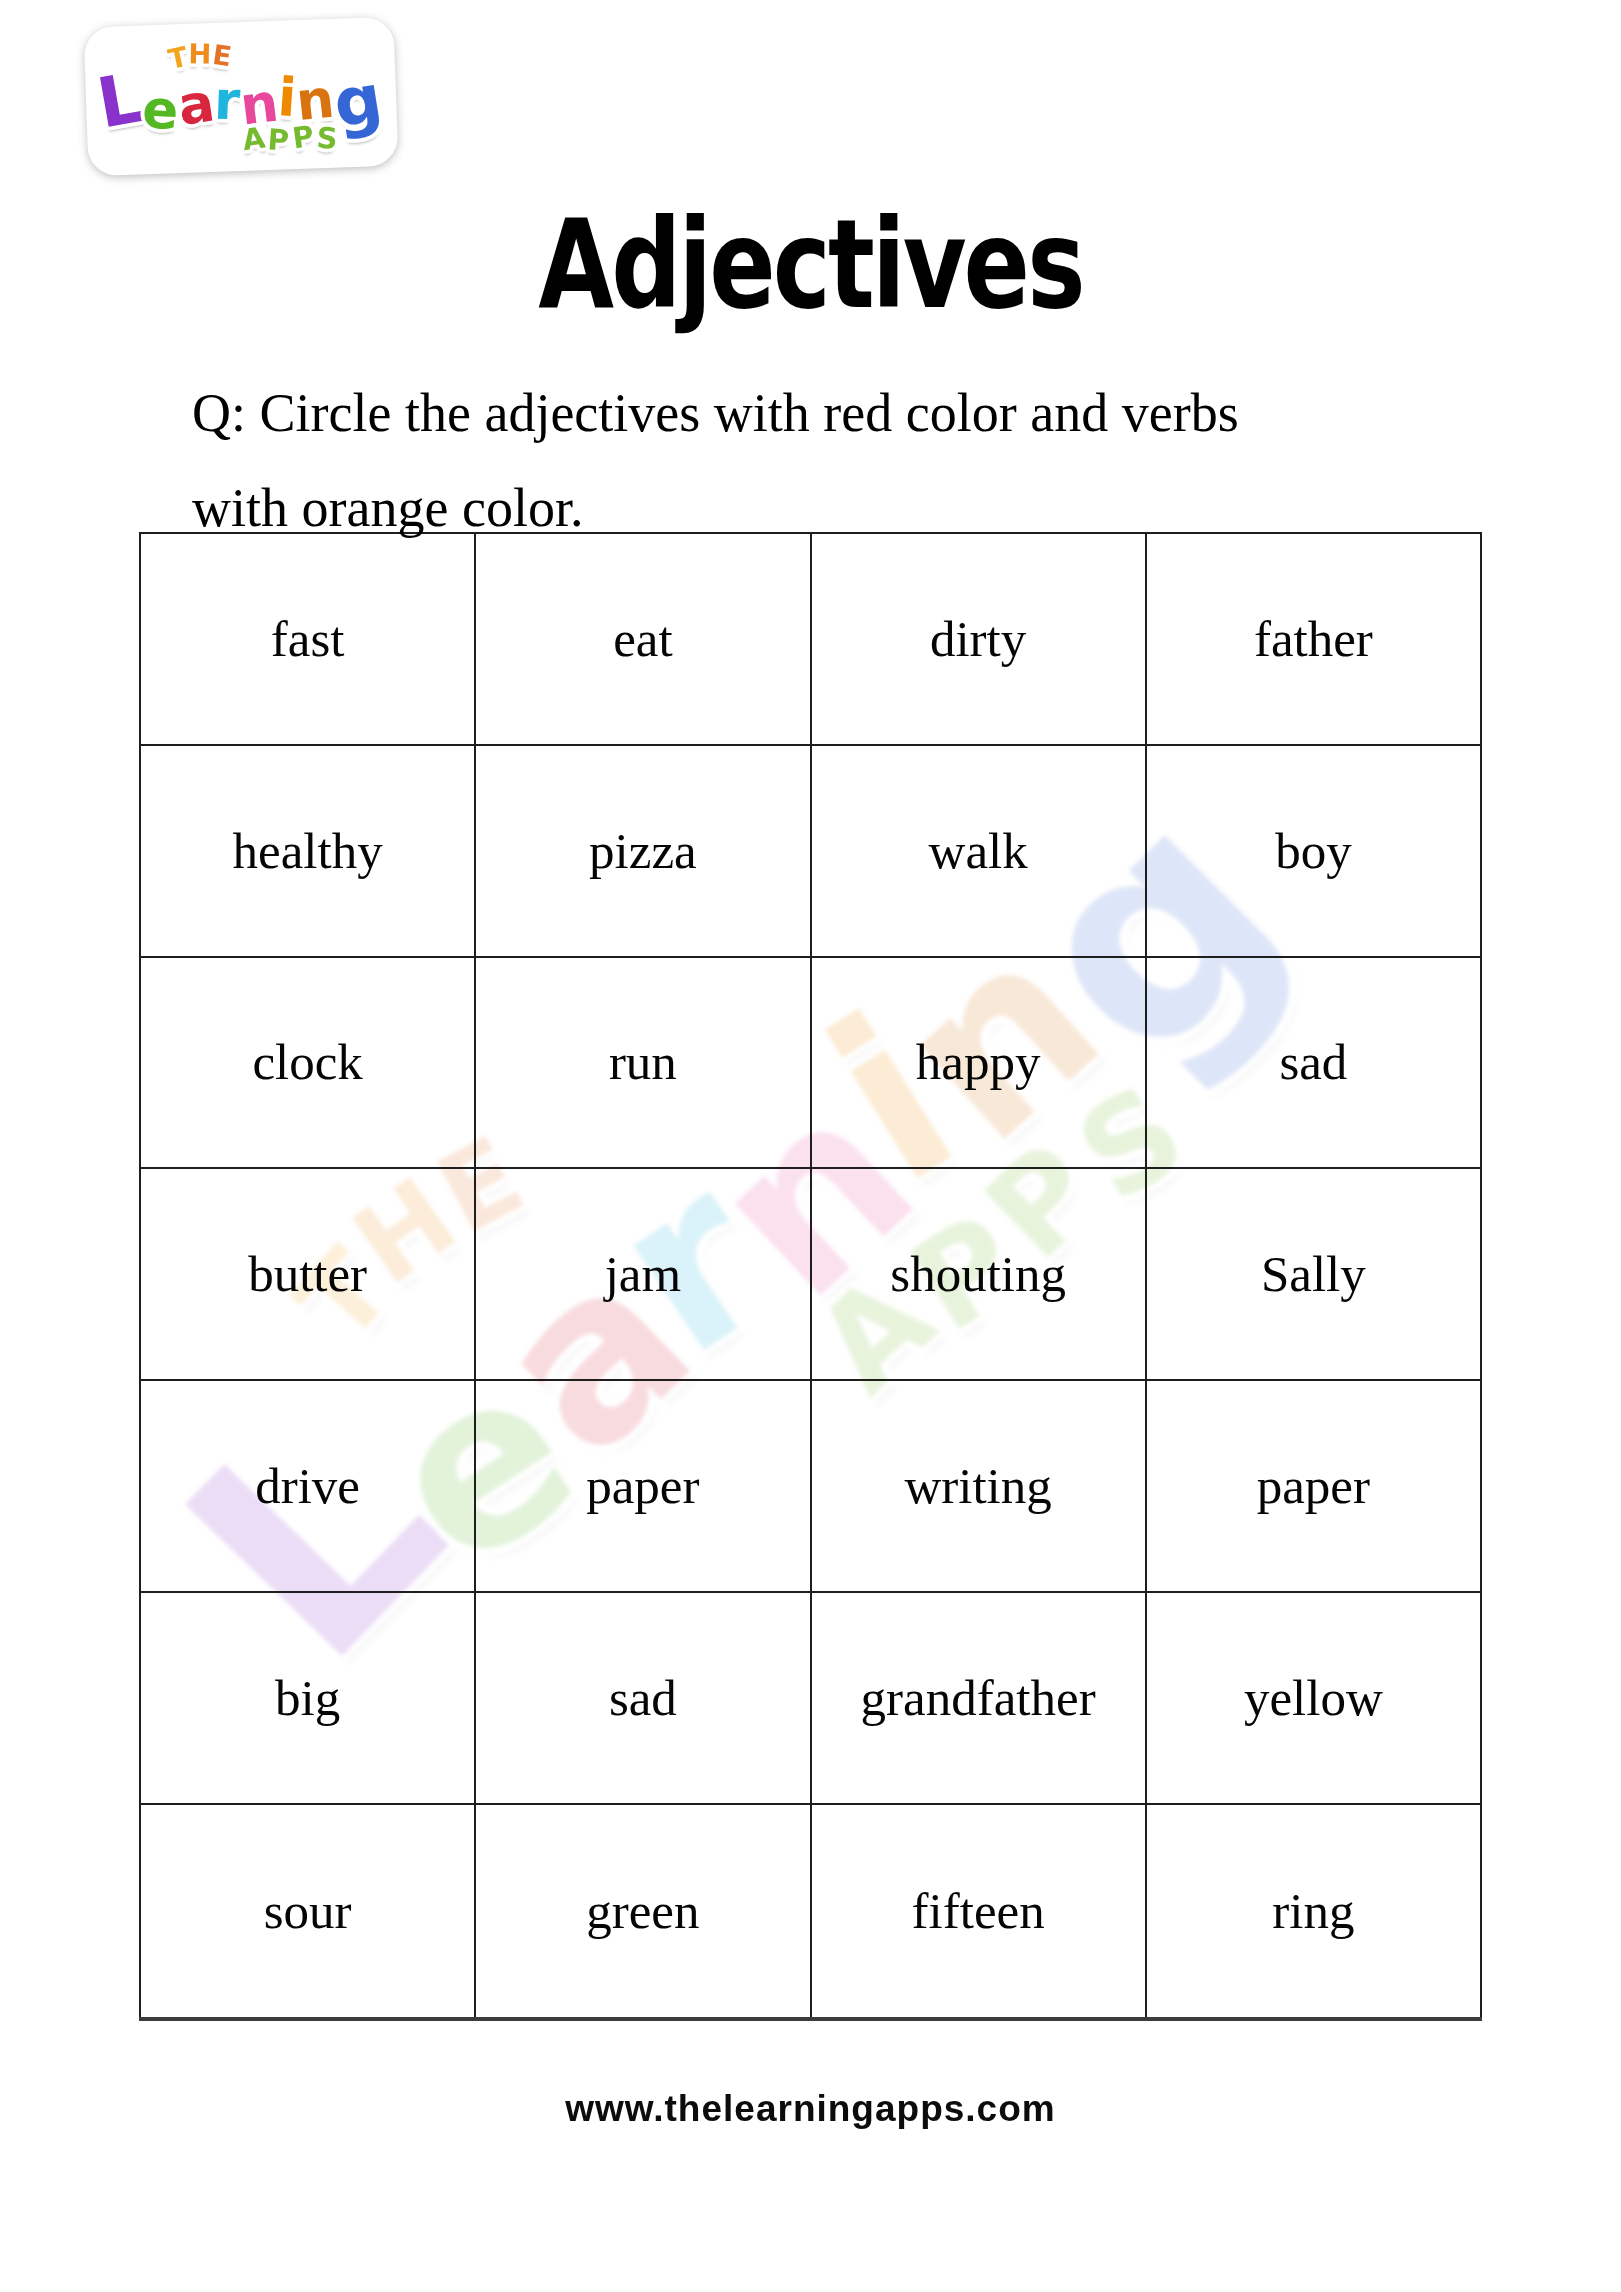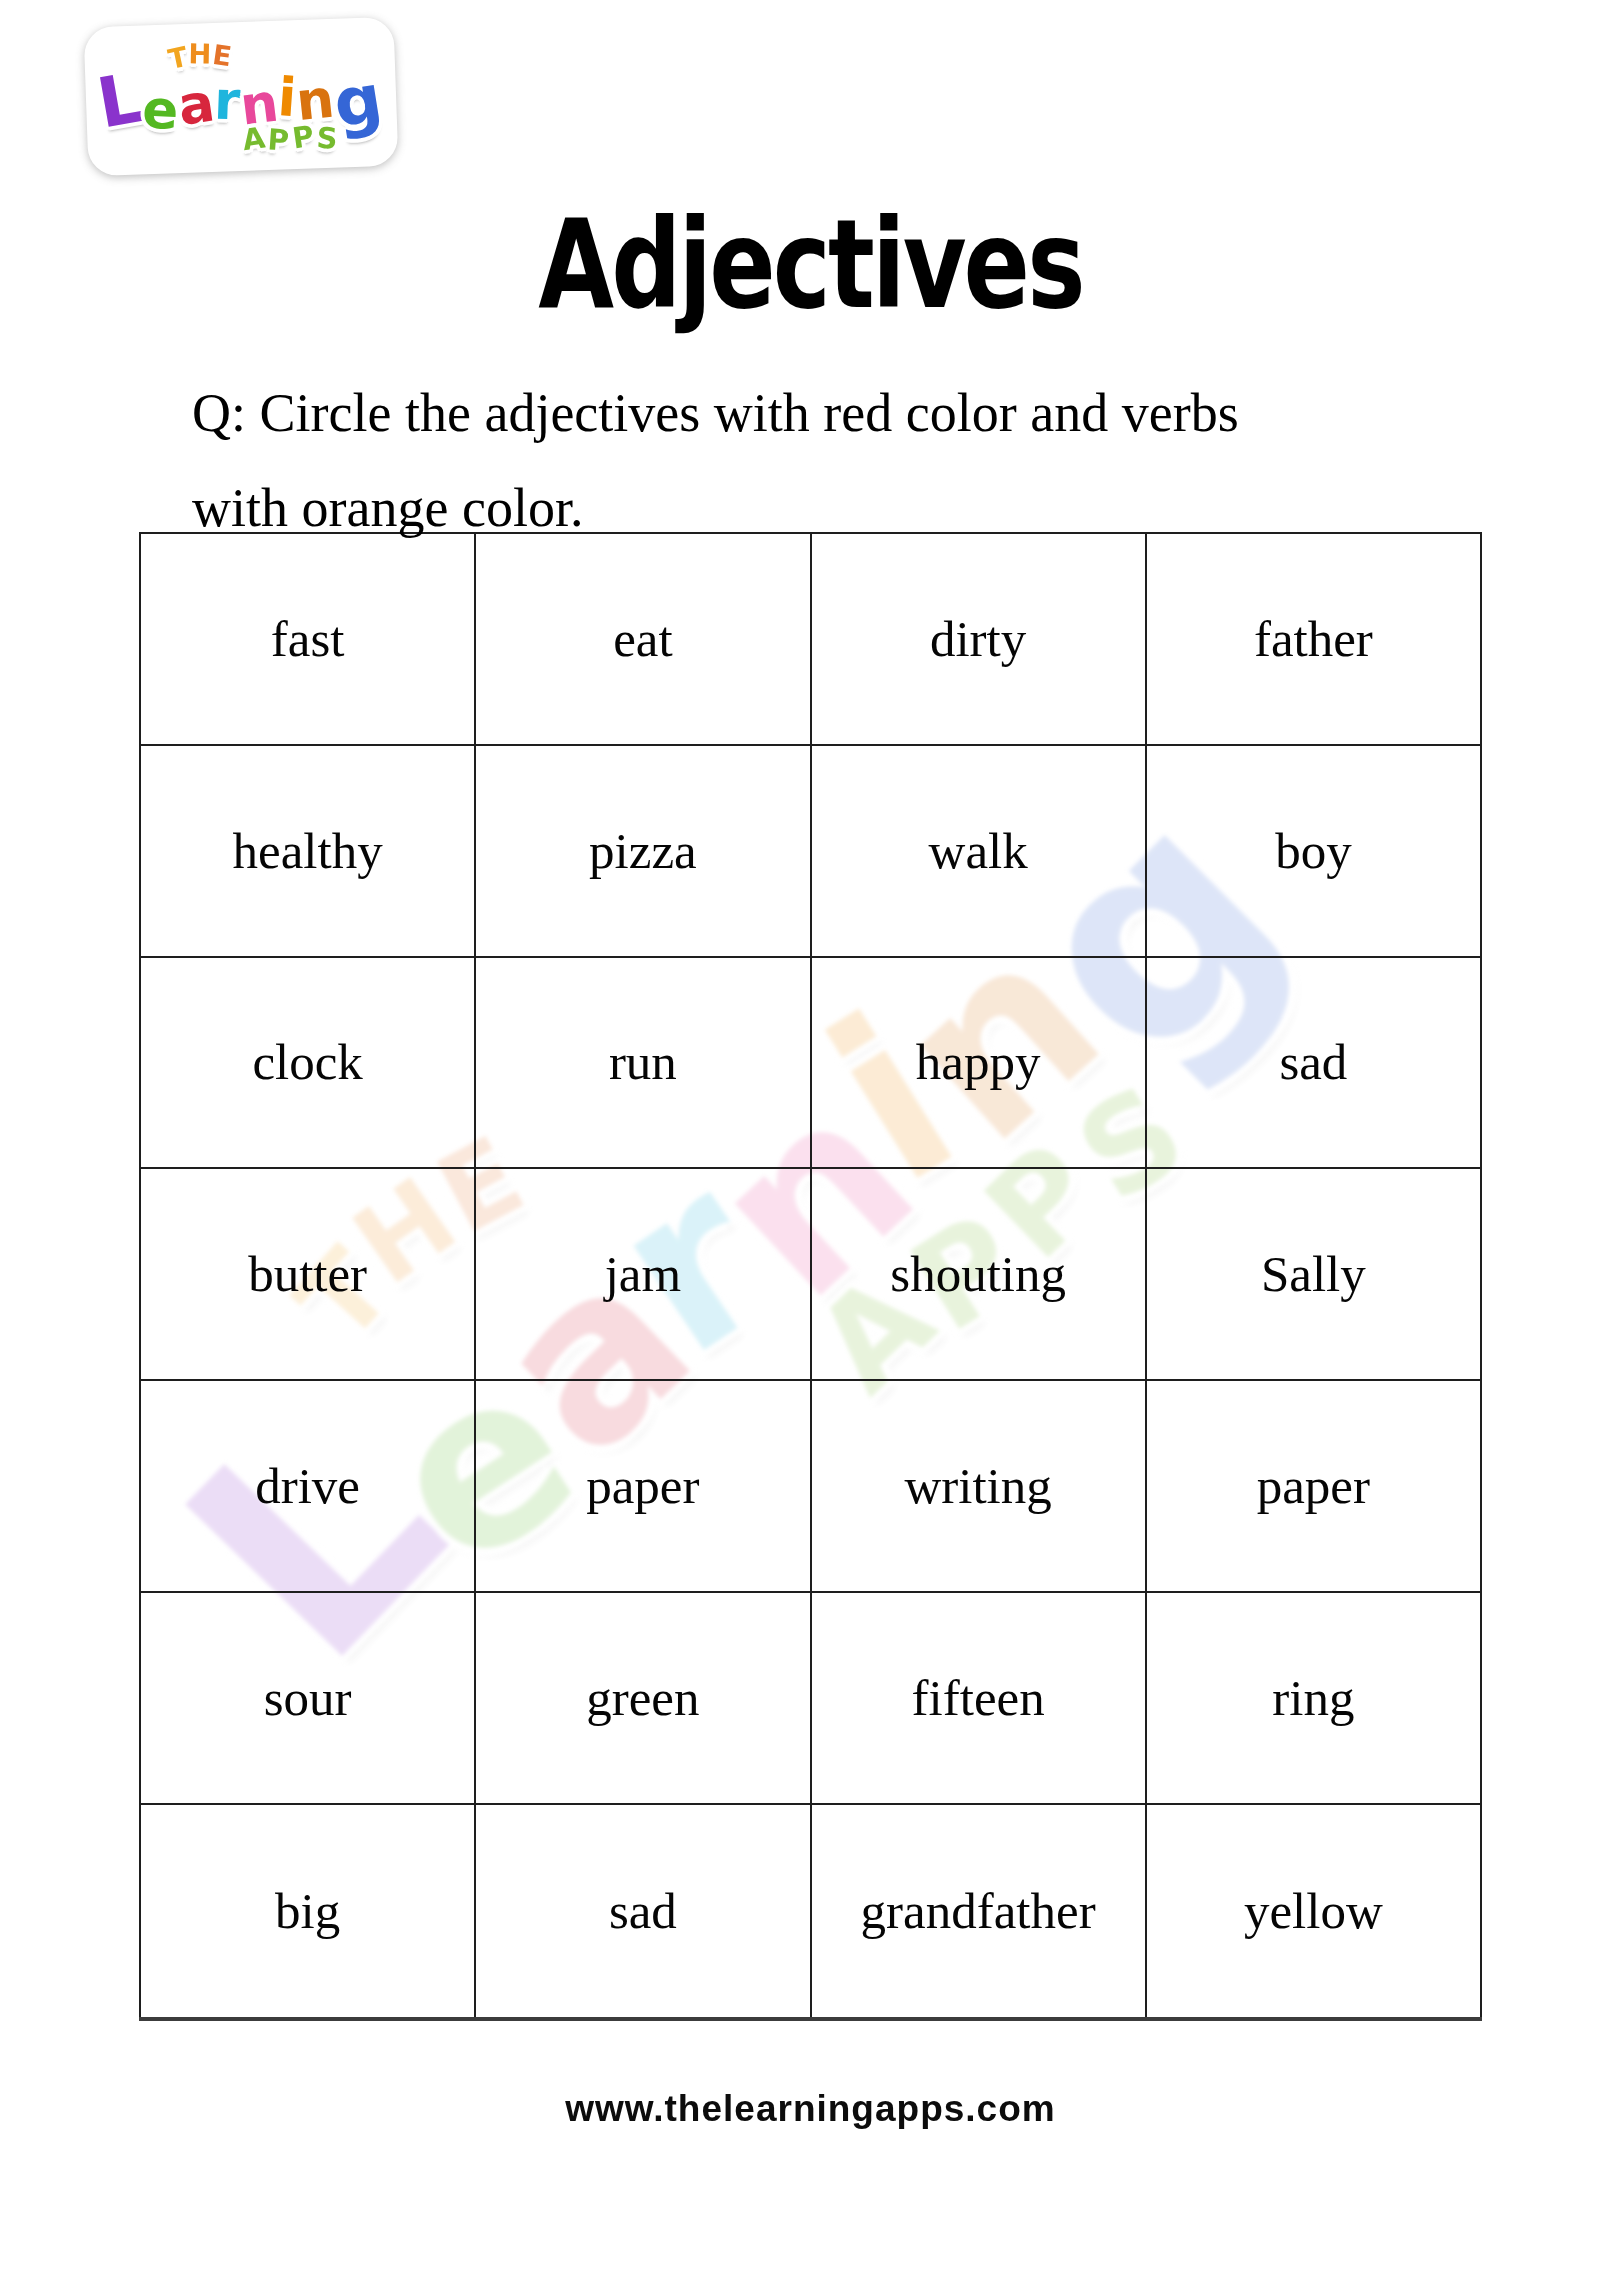--- a/index.html
+++ b/index.html
@@ -202,28 +202,28 @@
         <td>shouting</td>
         <td>Sally</td>
       </tr>
       <tr>
         <td>drive</td>
         <td>paper</td>
         <td>writing</td>
         <td>paper</td>
       </tr>
       <tr>
+        <td>big</td>
+        <td>sad</td>
+        <td>grandfather</td>
+        <td>yellow</td>
+      </tr>
+      <tr>
         <td>sour</td>
         <td>green</td>
         <td>fifteen</td>
         <td>ring</td>
       </tr>
-      <tr>
-        <td>big</td>
-        <td>sad</td>
-        <td>grandfather</td>
-        <td>yellow</td>
-      </tr>
     </tbody>
 </table>
 
 <div class="footer">www.thelearningapps.com</div>
 
 
 </body></html>

